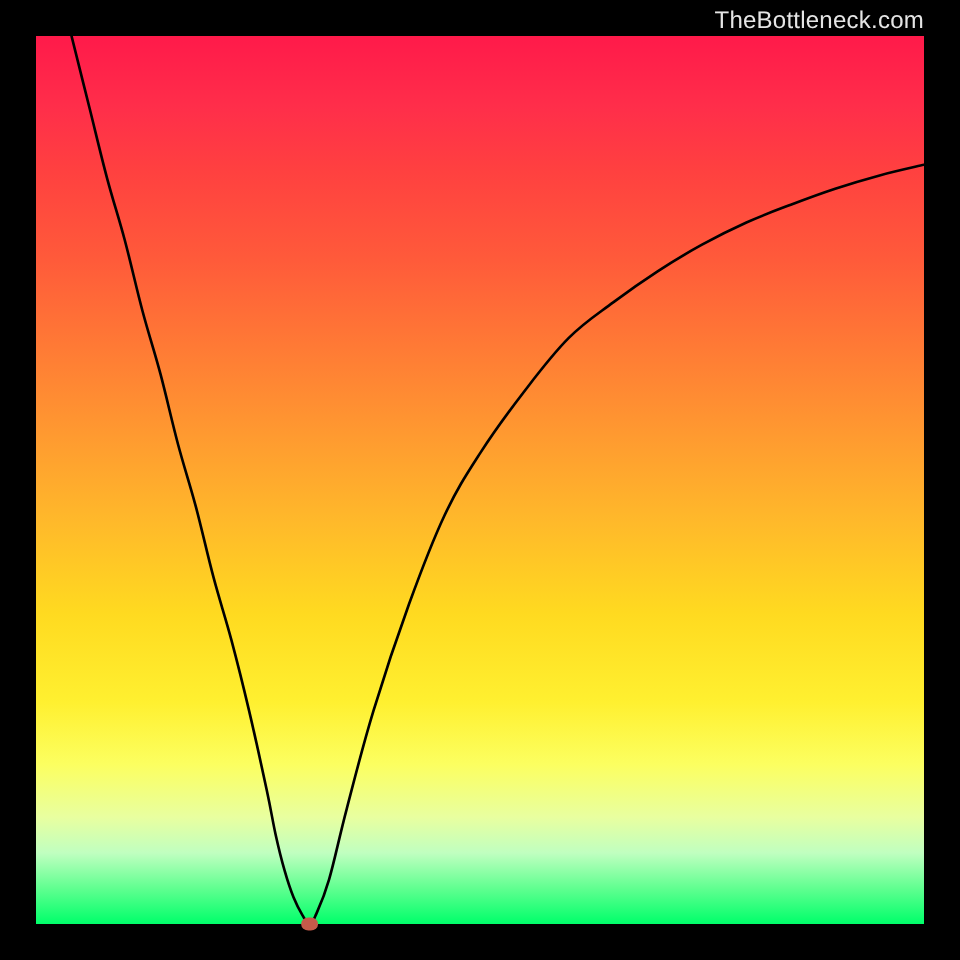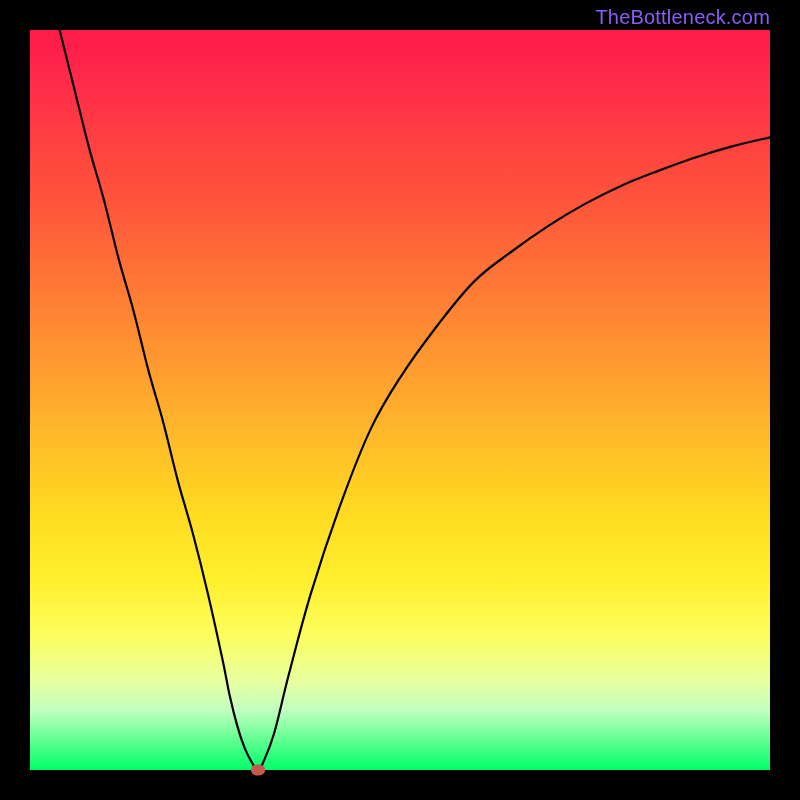--- a/index.html
+++ b/index.html
@@ -32,21 +32,21 @@
       #60ff90 96%,
       #00ff6a 100%
     );
   }
   .watermark {
     position: absolute;
     top: 6px;
     right: 30px;
     font-family: Arial, Helvetica, sans-serif;
     font-size: 20px;
-    color: #8b5cf6;
+    color: #e5e5e5;
     letter-spacing: 0.2px;
     text-align: center;
   }
   .curve-svg {
     position: absolute;
     left: 30px;
     top: 30px;
     width: 740px;
     height: 740px;
   }

